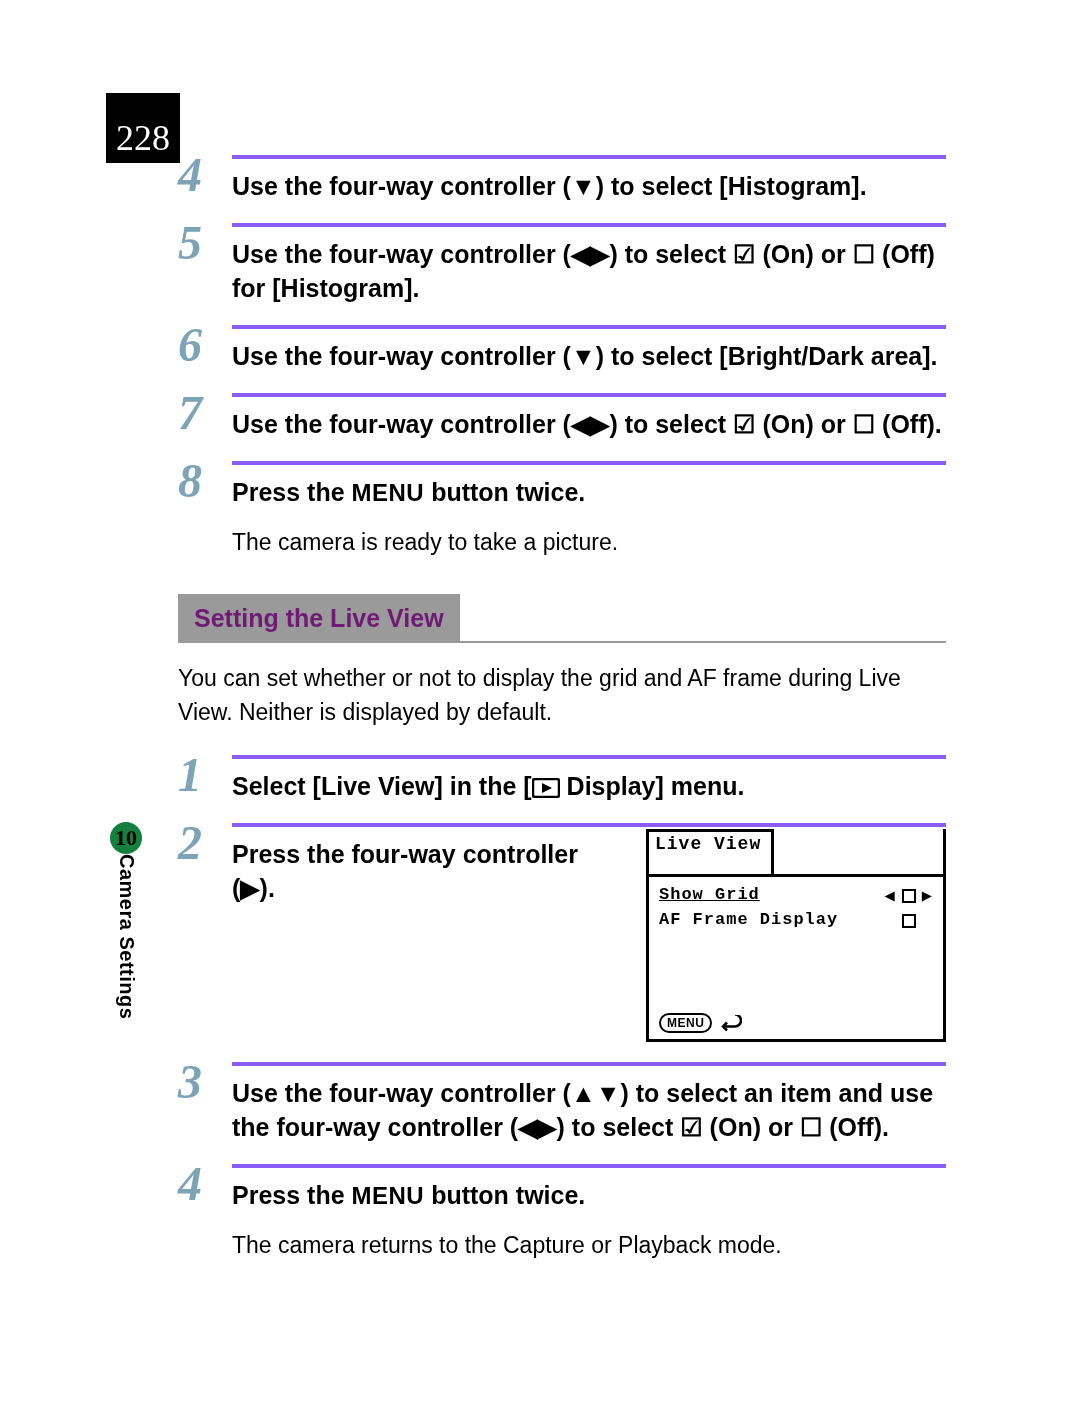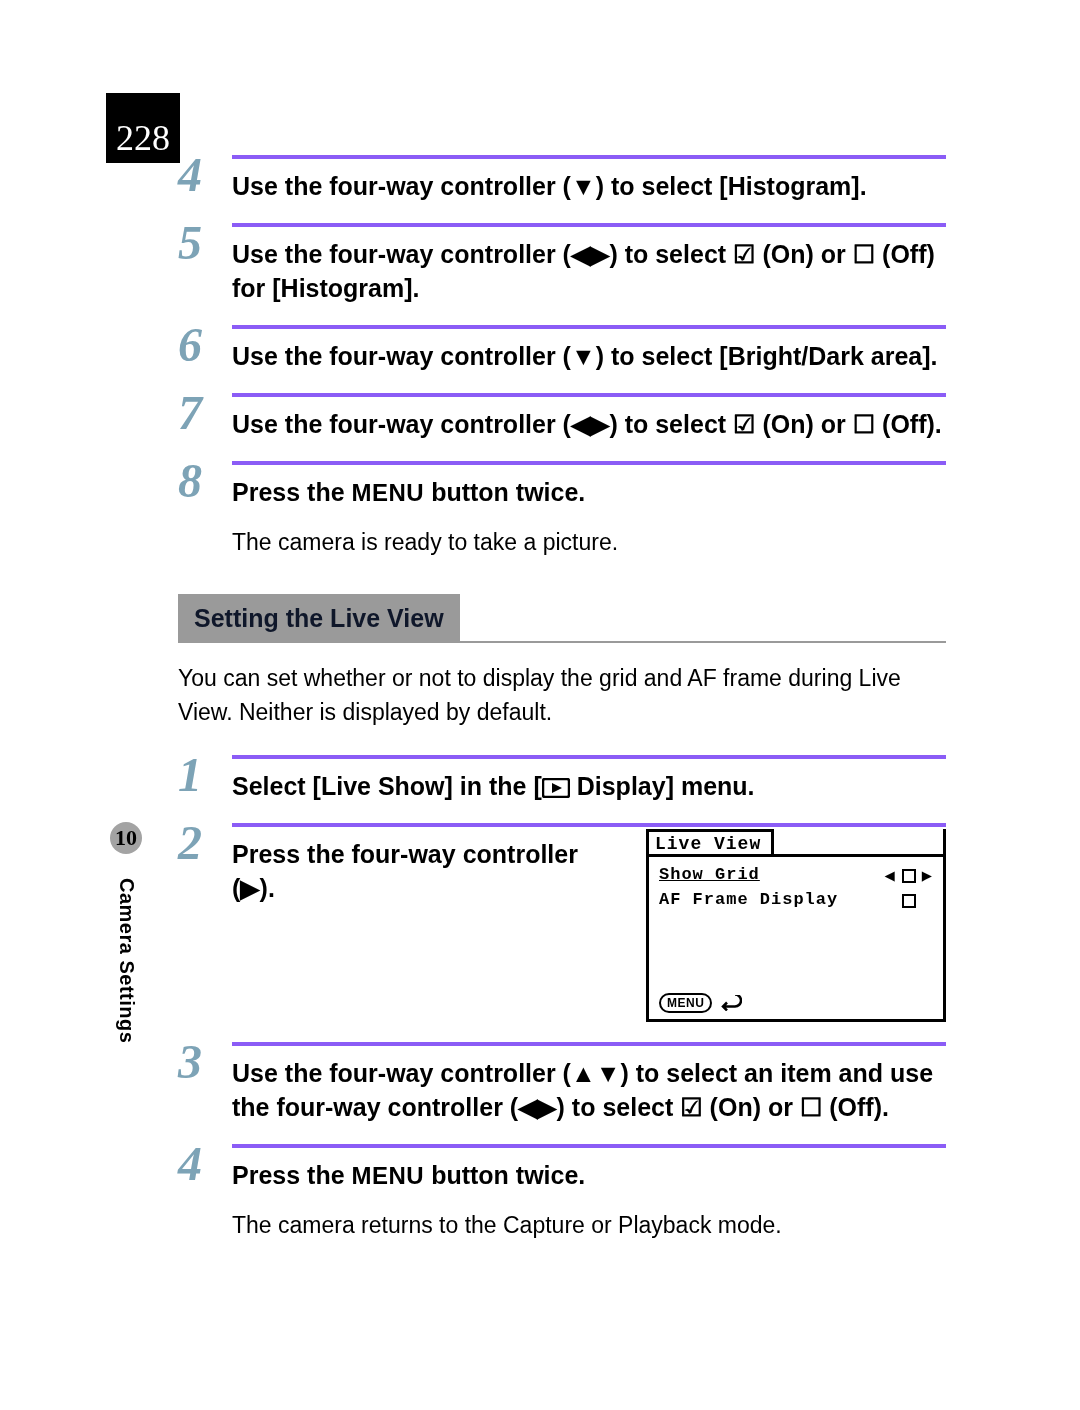--- a/index.html
+++ b/index.html
@@ -32,27 +32,27 @@
     position: absolute;
     left: 106px;
     top: 822px;
     width: 40px;
     height: 300px;
   }
   .side-chapter-badge {
     width: 32px;
     height: 32px;
     border-radius: 16px;
-    background: #a3a3a3;
+    background: #15803d;
     color: #000;
     font-family: "Times New Roman", serif;
     font-size: 22px;
     line-height: 32px;
     text-align: center;
-    margin: 0 auto 24px auto;
+    margin: 0 auto 0 auto;
     font-weight: bold;
   }
   .side-chapter-label {
     writing-mode: vertical-rl;
     font-size: 20px;
     font-weight: bold;
     letter-spacing: 0.5px;
     margin: 0 auto;
     display: block;
     text-align: left;
@@ -102,21 +102,21 @@
     letter-spacing: 0.5px;
     font-size: 24px;
   }
   .section-heading {
     margin-top: 26px;
     margin-bottom: 18px;
   }
   .section-heading .tab {
     display: inline-block;
     background: #9a9a9a;
-    color: #0f172a;
+    color: #701a75;
     font-weight: bold;
     font-size: 25px;
     padding: 10px 16px 10px 16px;
   }
   .section-heading .rule {
     border-top: 2px solid #9a9a9a;
     margin-top: -2px;
   }
   .section-intro {
     font-size: 23px;
@@ -243,40 +243,40 @@
     <div class="section-heading">
       <span class="tab">Setting the Live View</span>
       <div class="rule"></div>
     </div>
     <div class="section-intro">You can set whether or not to display the grid and AF frame during Live View. Neither is displayed by default.</div>
 
     <div class="step">
       <div class="step-num">1</div>
       <div class="step-body">
         <div class="step-title">
-          <span>Select [Live Show] in the [</span><svg class="inline" width="28" height="20" viewBox="0 0 28 20">
+          <span>Select [Live View] in the [</span><svg class="inline" width="28" height="20" viewBox="0 0 28 20">
               <rect x="1" y="1" width="26" height="18" rx="2" fill="none" stroke="#000" stroke-width="2.5"></rect>
               <polygon points="10,5 10,15 20,10" fill="#000"></polygon>
             </svg><span> Display] menu.</span>
         </div>
       </div>
     </div>
 
     <div class="step">
       <div class="step-num">2</div>
       <div class="step-body">
         <div class="step-flex-row">
           <div class="txtcol">
             <div class="step-title">
               <span>Press the four-way controller (</span><span>▶</span><span>).</span>
             </div>
           </div>
           <div class="lcd">
             <div style="border-bottom:3px solid #000; display:flex;">
-              <div style="padding:2px 10px 0 6px; font-size:18px; font-weight:bold; letter-spacing:1px; border-right:3px solid #000;">Live View</div>
+              <div style="padding:2px 10px 20px 6px; font-size:18px; font-weight:bold; letter-spacing:1px; border-right:3px solid #000;">Live View</div>
               <div style="flex:1; border-top:8px solid #fff; margin-top:-3px;"></div>
             </div>
             <div class="lcd-content">
               <div class="lcd-row selected">
                 <span class="label">Show Grid</span>
                 <span class="ctrl">
                   <span>◀</span>
                   <span class="checkbox-sm"></span>
                   <span>▶</span>
                 </span>

